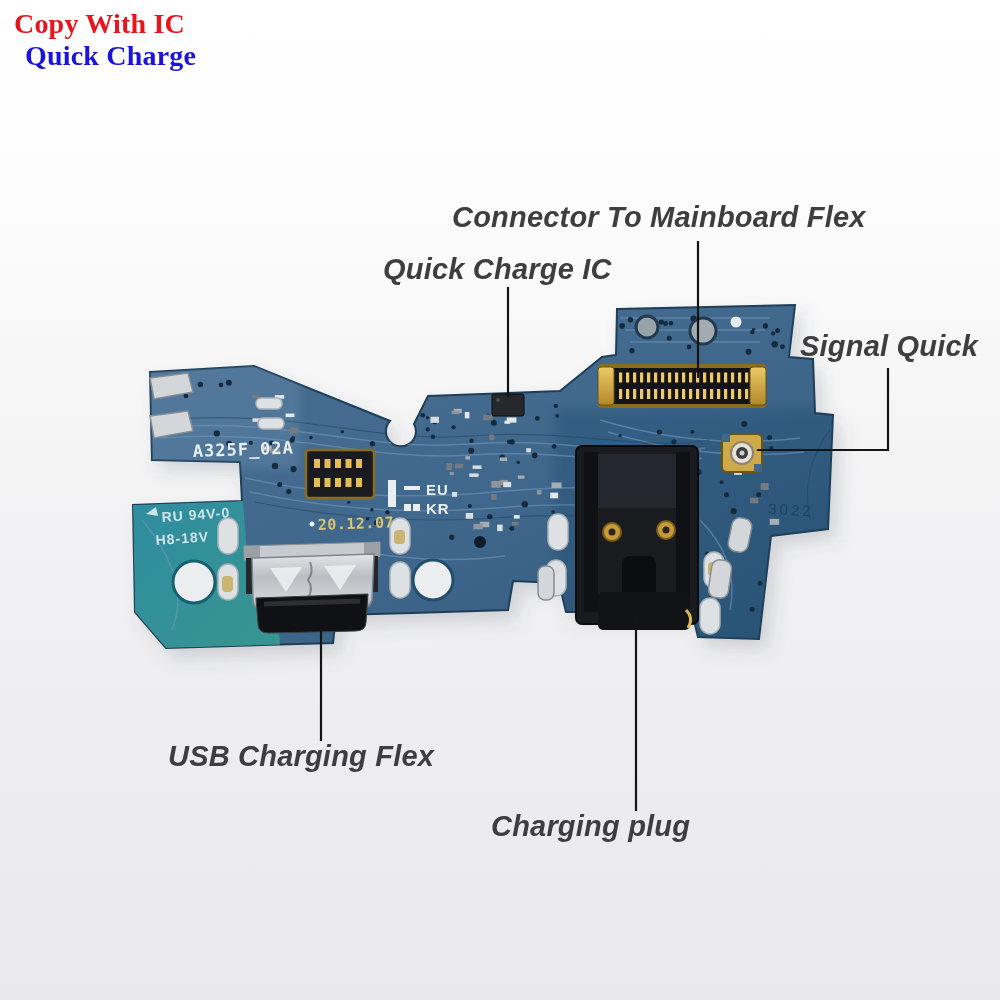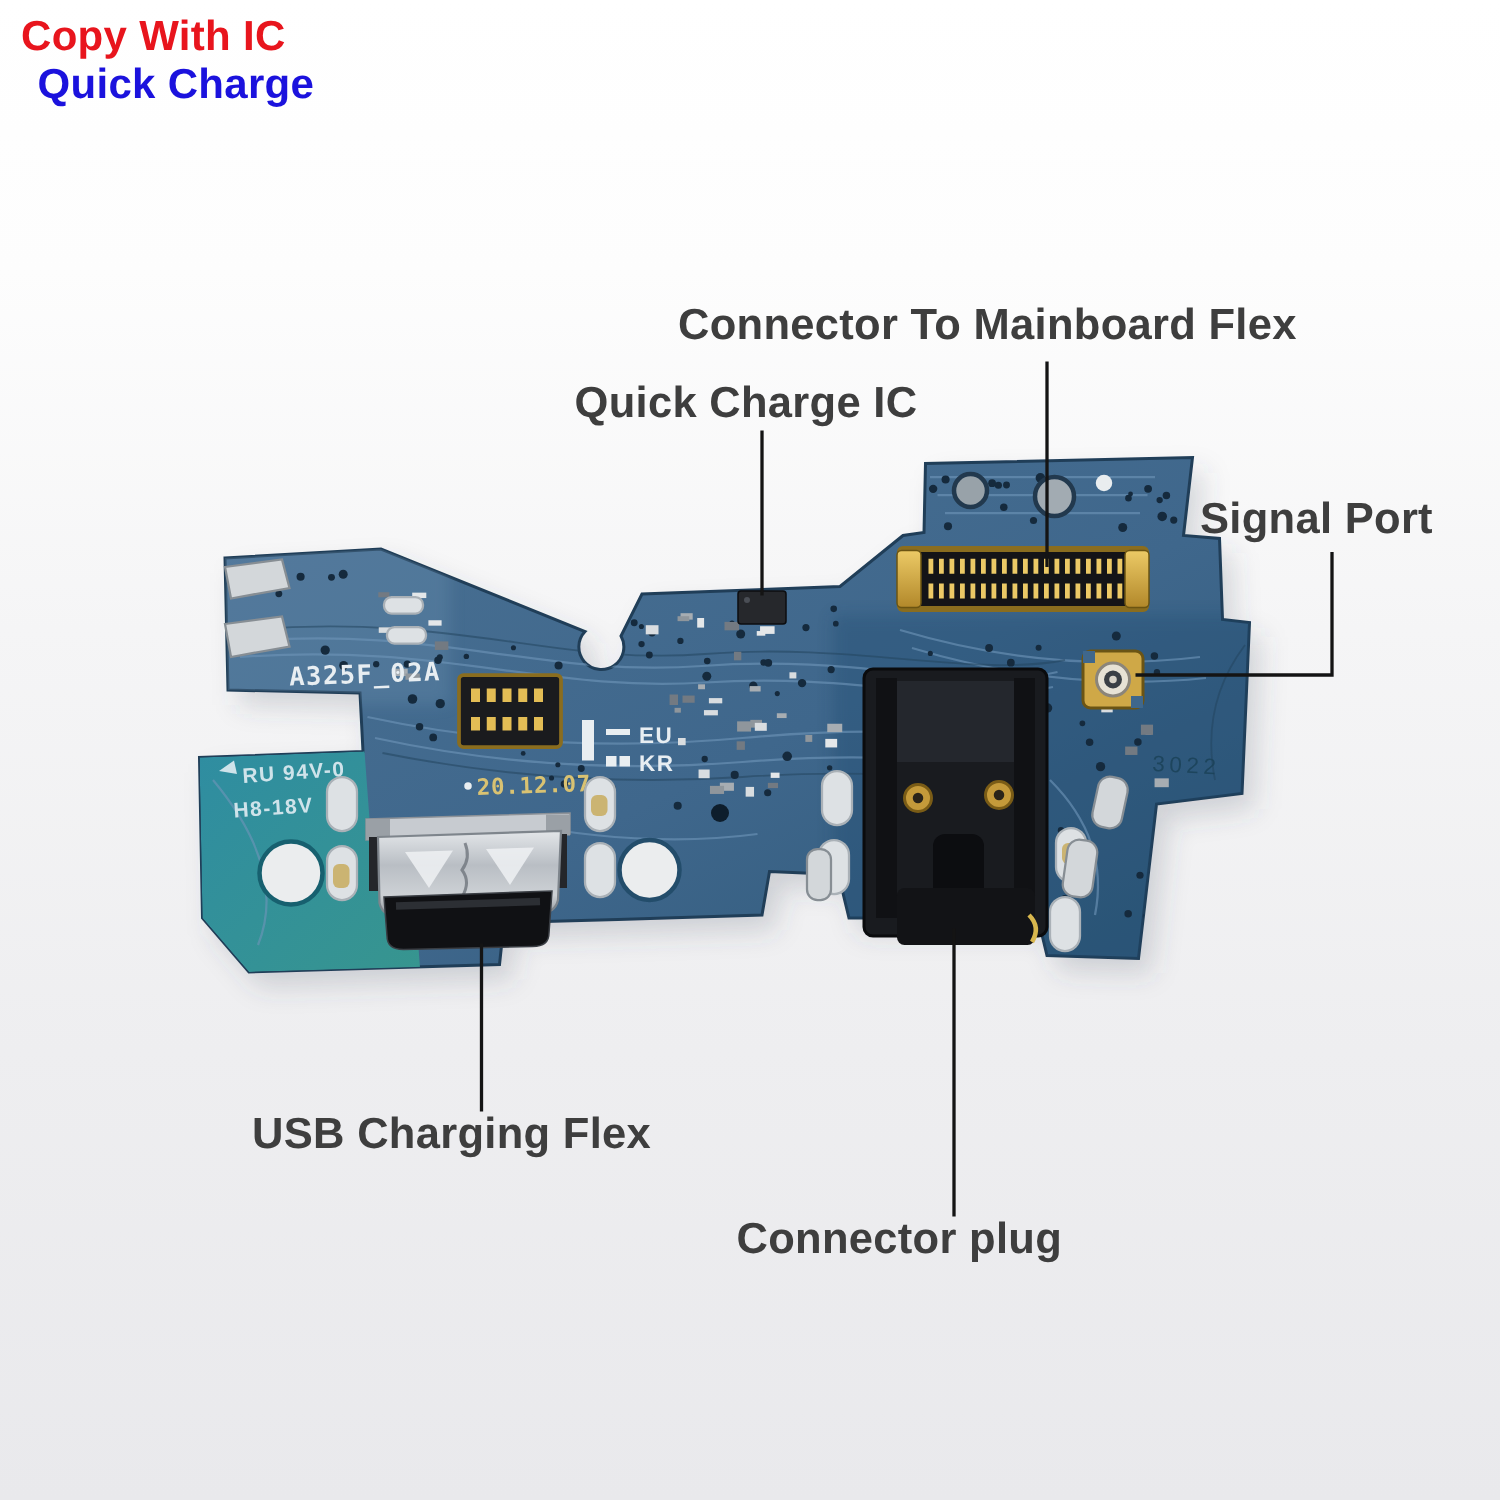--- a/index.html
+++ b/index.html
@@ -1,24 +1,24 @@
 <!DOCTYPE html>
 <html style="--c-title_red: #e8151d; --c-title_blue: #1b12dd; --c-label_text: #3e3e3e; --c-leader_line: #141414; --c-pcb_blue: #3f678c; --c-pcb_blue_dark: #2e5878; --c-pcb_teal: #2f8da1; --c-trace_light: #6e95b8; --c-gold: #d4aa45; --c-silver: #c7cbd0; --c-black_component: #17191d; --c-silkscreen_white: #e8eef2; --c-silkscreen_gold: #d9c272; --c-background: #f2f2f3;"><head>
 <meta charset="utf-8">
 <style>
   html,body{margin:0;padding:0;}
   body{
     width:1000px;height:1000px;position:relative;overflow:hidden;
     background:linear-gradient(180deg,#ffffff 0%,#fdfdfd 18%,#f5f5f6 42%,#eeeef0 70%,#e9e9ec 100%);
     font-family:"Liberation Sans",sans-serif;
   }
-  .title-line{position:absolute;font-weight:700;font-size:28px;letter-spacing:.2px;}
+  .title-line{position:absolute;font-weight:700;font-size:28px;letter-spacing:.2px;font-family:Liberation Serif, serif;}
   #title-red{left:14px;top:8px;color:var(--c-title_red,#e8151d);}
   #title-blue{left:25px;top:40px;color:var(--c-title_blue,#1b12dd);}
-  .callout{position:absolute;font-weight:700;font-size:29px;color:var(--c-label_text,#3e3e3e);letter-spacing:.2px;white-space:nowrap;}
+  .callout{position:absolute;font-weight:700;font-size:29px;color:var(--c-label_text,#3e3e3e);letter-spacing:.2px;white-space:nowrap;font-style:italic;}
   #lbl-flex{left:452px;top:201px;}
   #lbl-qcic{left:383px;top:253px;text-align:right;}
   #lbl-signal{left:800px;top:330px;}
   #lbl-usb{left:168px;top:740px;}
   #lbl-jack{left:491px;top:810px;}
   svg{position:absolute;left:0;top:0;}
   .sk-model{font:700 17px "DejaVu Sans Mono",monospace;letter-spacing:1px;}
   .sk-small{font:700 15px "Liberation Sans",sans-serif;letter-spacing:1px;}
   .sk-date{font:700 15px "DejaVu Sans Mono",monospace;letter-spacing:.5px;}
   .sk-ul{font:700 14px "Liberation Sans",sans-serif;letter-spacing:1px;}
@@ -409,15 +409,15 @@
     <path d="M321,629 V741"></path>
     <path d="M636,619 V811"></path>
   </g>
 </svg>
 
 <div id="title-red" class="title-line">Copy With IC</div>
 <div id="title-blue" class="title-line">Quick Charge</div>
 
 <div id="lbl-flex" class="callout">Connector To Mainboard Flex</div>
 <div id="lbl-qcic" class="callout">Quick Charge IC</div>
-<div id="lbl-signal" class="callout">Signal Port</div>
+<div id="lbl-signal" class="callout">Signal Quick</div>
 <div id="lbl-usb" class="callout">USB Charging Flex</div>
-<div id="lbl-jack" class="callout">Connector plug</div>
+<div id="lbl-jack" class="callout">Charging plug</div>
 
 </body></html>

